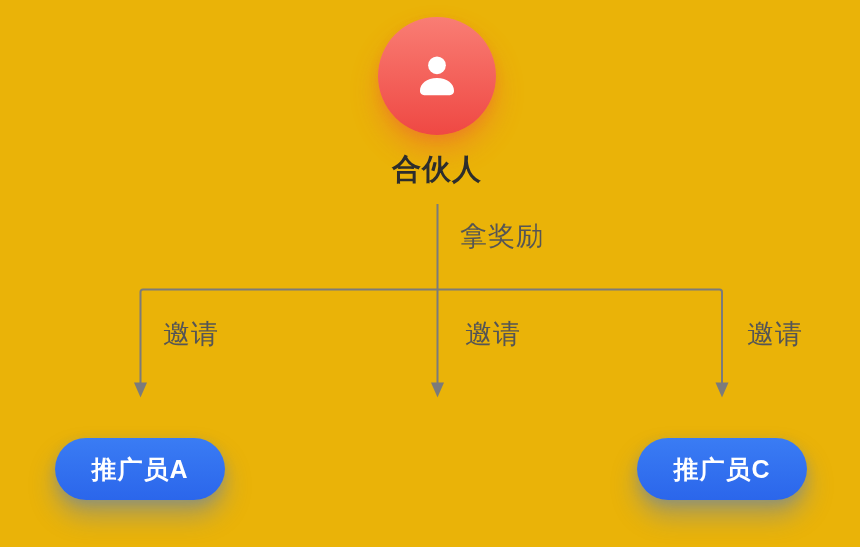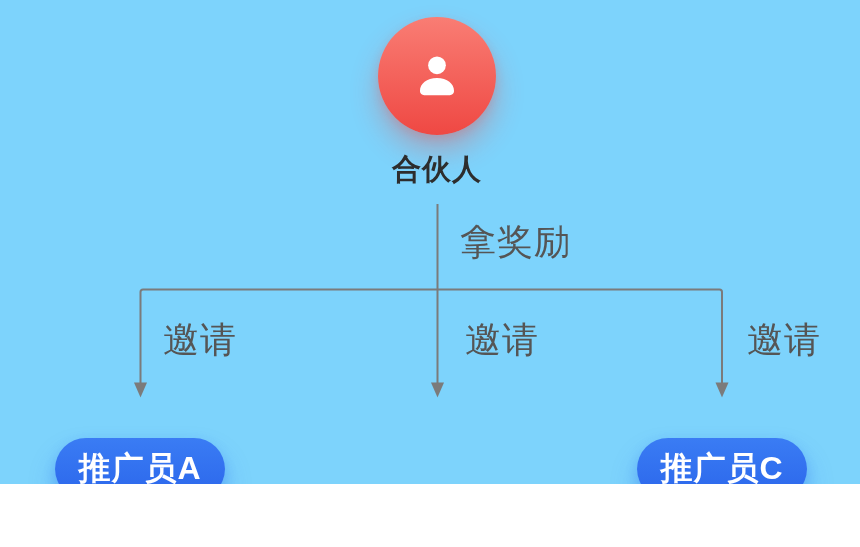--- a/index.html
+++ b/index.html
@@ -4,22 +4,22 @@
 <style>
   html, body {
     margin: 0;
     padding: 0;
     background: #ffffff;
     font-family: "Liberation Sans", "DejaVu Sans", sans-serif;
   }
   .canvas {
     position: relative;
     width: 860px;
-    height: 484px;
-    background: #7dd3fc;
+    height: 547px;
+    background: #eab308;
     overflow: hidden;
   }
 
   
   .avatar {
     position: absolute;
     left: 378px;
     top: 17px;
     width: 118px;
     height: 118px;
@@ -59,21 +59,21 @@
     stroke-linejoin: round;
   }
   .connectors .arrowhead {
     fill: var(--c-line, #7B7B7B);
     stroke: none;
   }
 
   
   .edge-label {
     position: absolute;
-    font-size: 36px;
+    font-size: 27px;
     color: var(--c-edge-label, #555555);
     letter-spacing: 1px;
     white-space: nowrap;
   }
   .edge-reward { left: 460px; top: 218px; }
   .edge-invite-a { left: 163px; top: 316px; }
   .edge-invite-b { left: 465px; top: 316px; }
   .edge-invite-c { left: 747px; top: 316px; }
 
   
@@ -84,21 +84,21 @@
     height: 62px;
     border-radius: 31px;
     background: linear-gradient(180deg, var(--c-pill-top, #3A7CF4) 0%, var(--c-pill-bottom, #2B66EB) 100%);
     box-shadow: 0 16px 26px rgba(47, 111, 242, 0.35), 0 4px 12px rgba(47, 111, 242, 0.22);
     display: flex;
     align-items: center;
     justify-content: center;
   }
   .pill span {
     color: var(--c-node-text, #FFFFFF);
-    font-size: 32px;
+    font-size: 25px;
     font-weight: 700;
     letter-spacing: 1px;
     white-space: nowrap;
   }
   .pill-a { left: 55px; }
   .pill-b { left: 355px; }
   .pill-c { left: 637px; }
 </style>
 </head>
 <body>

